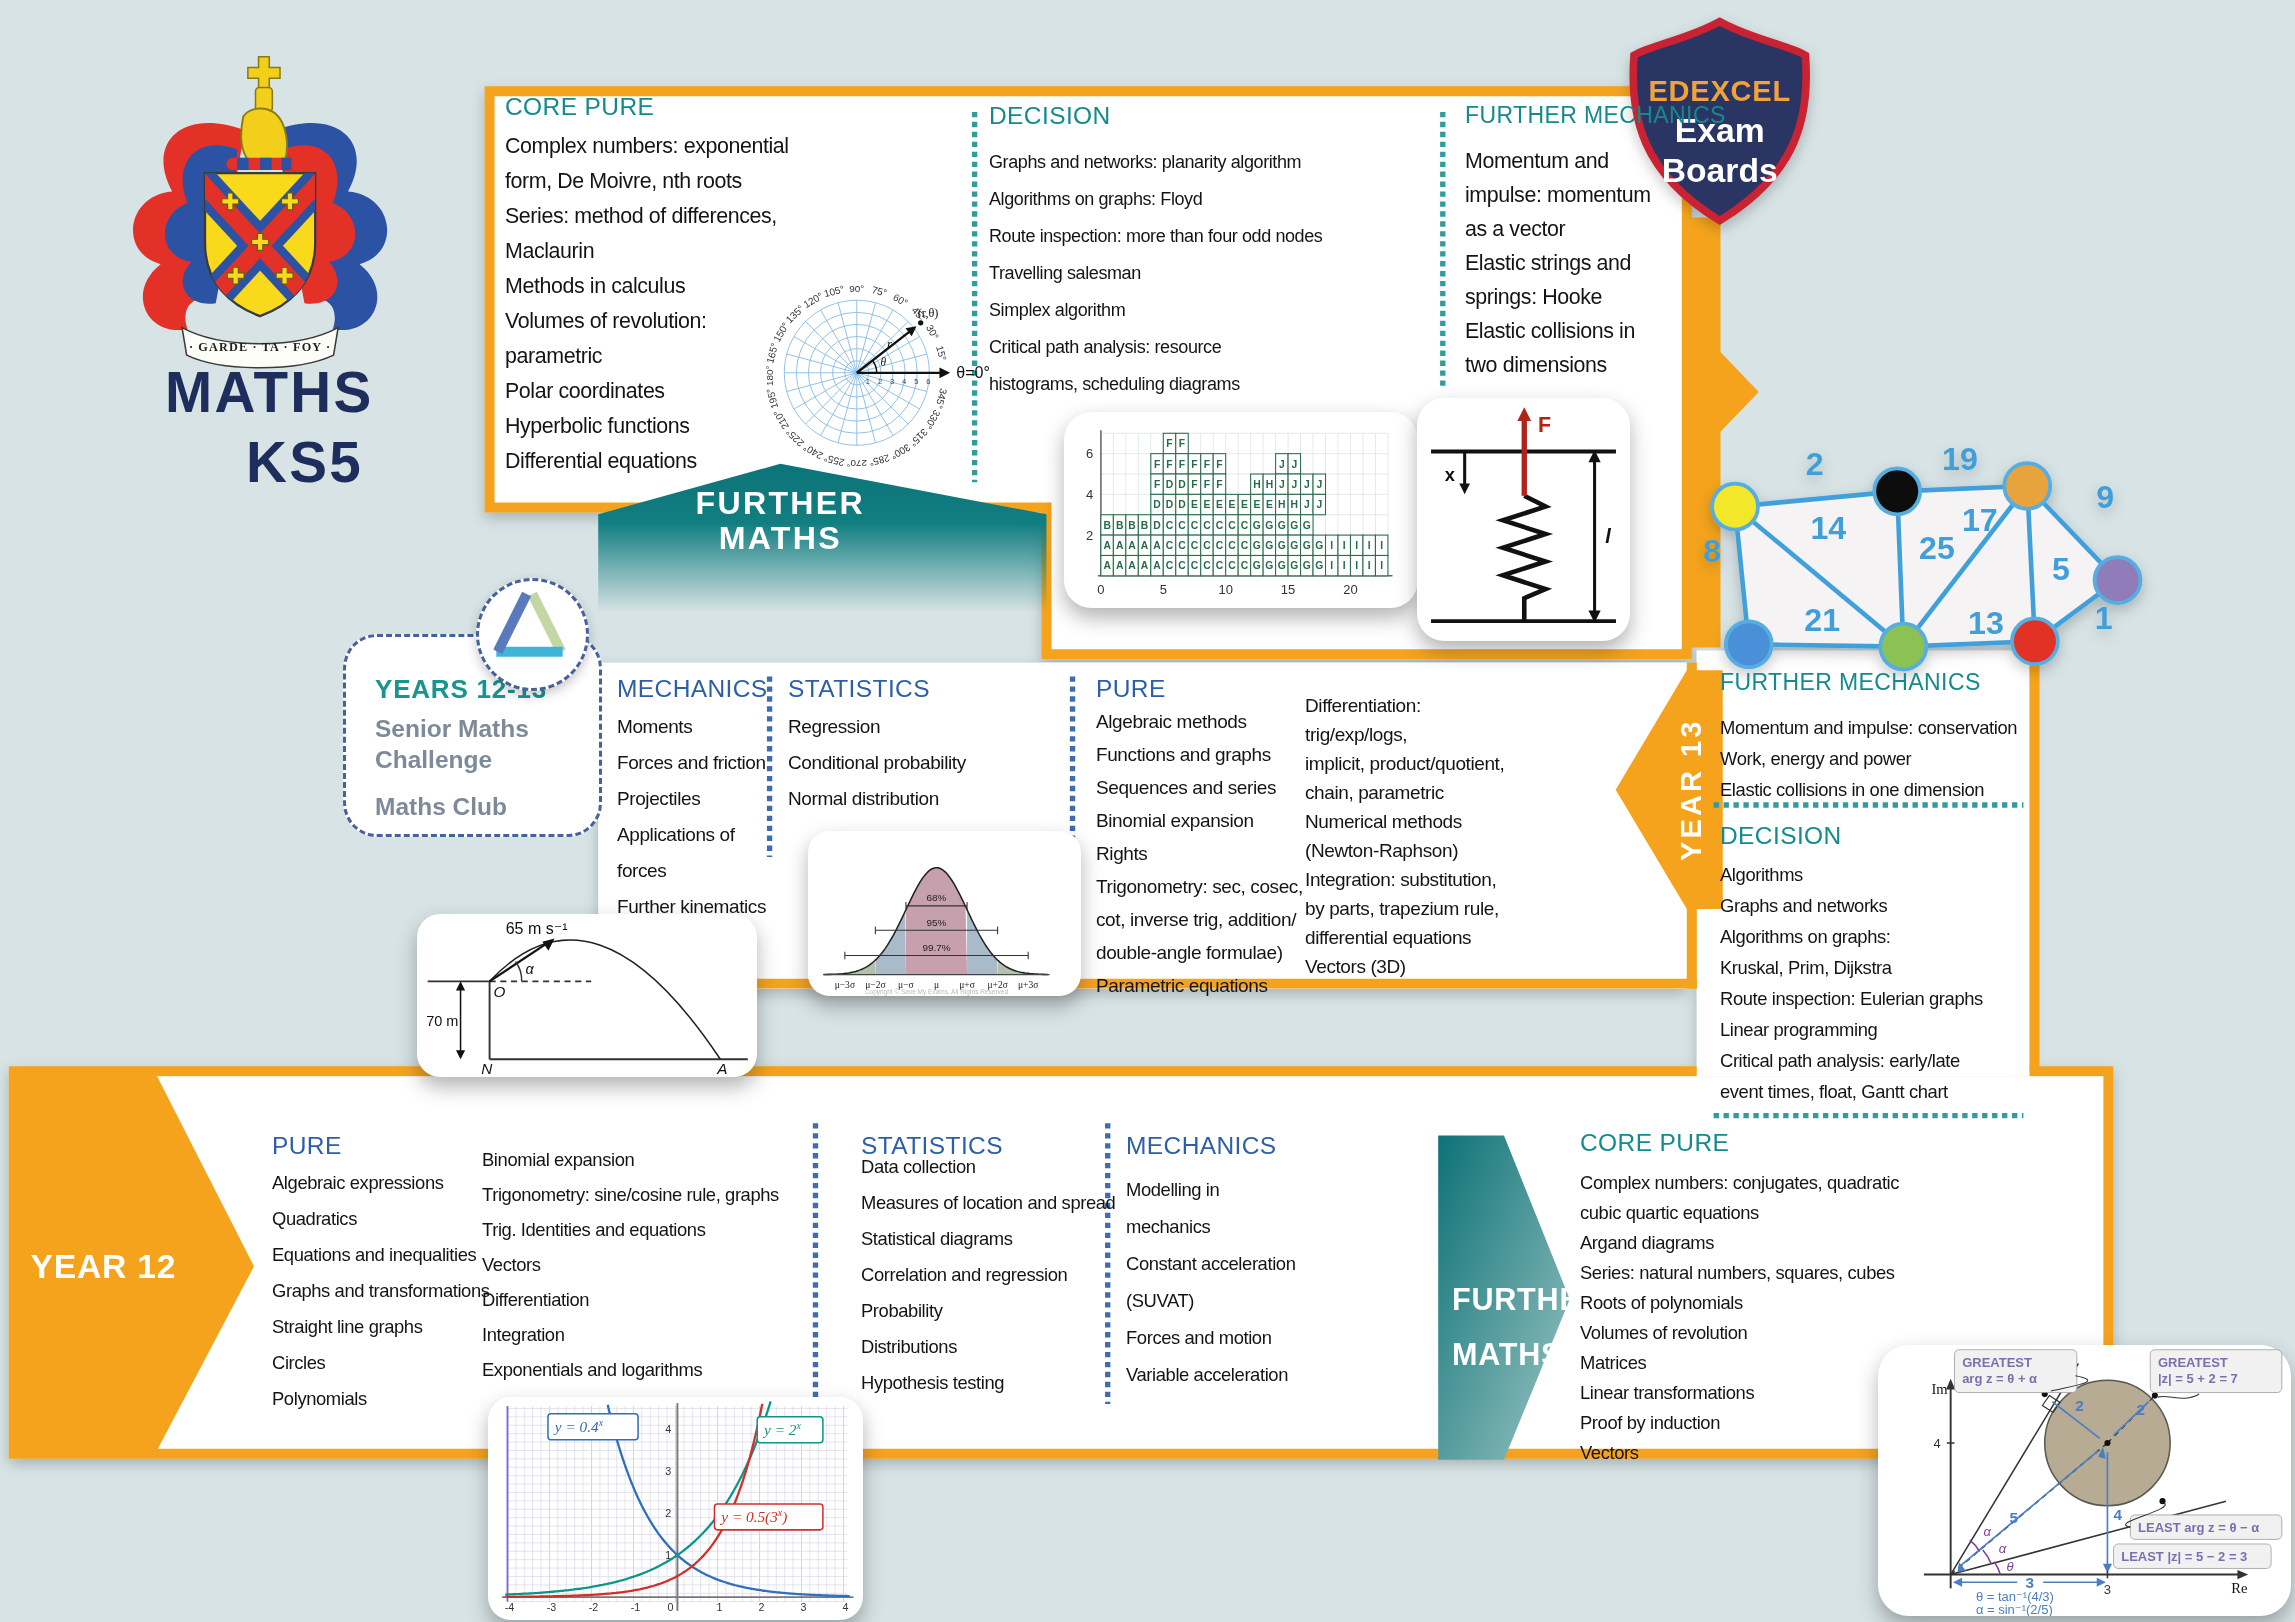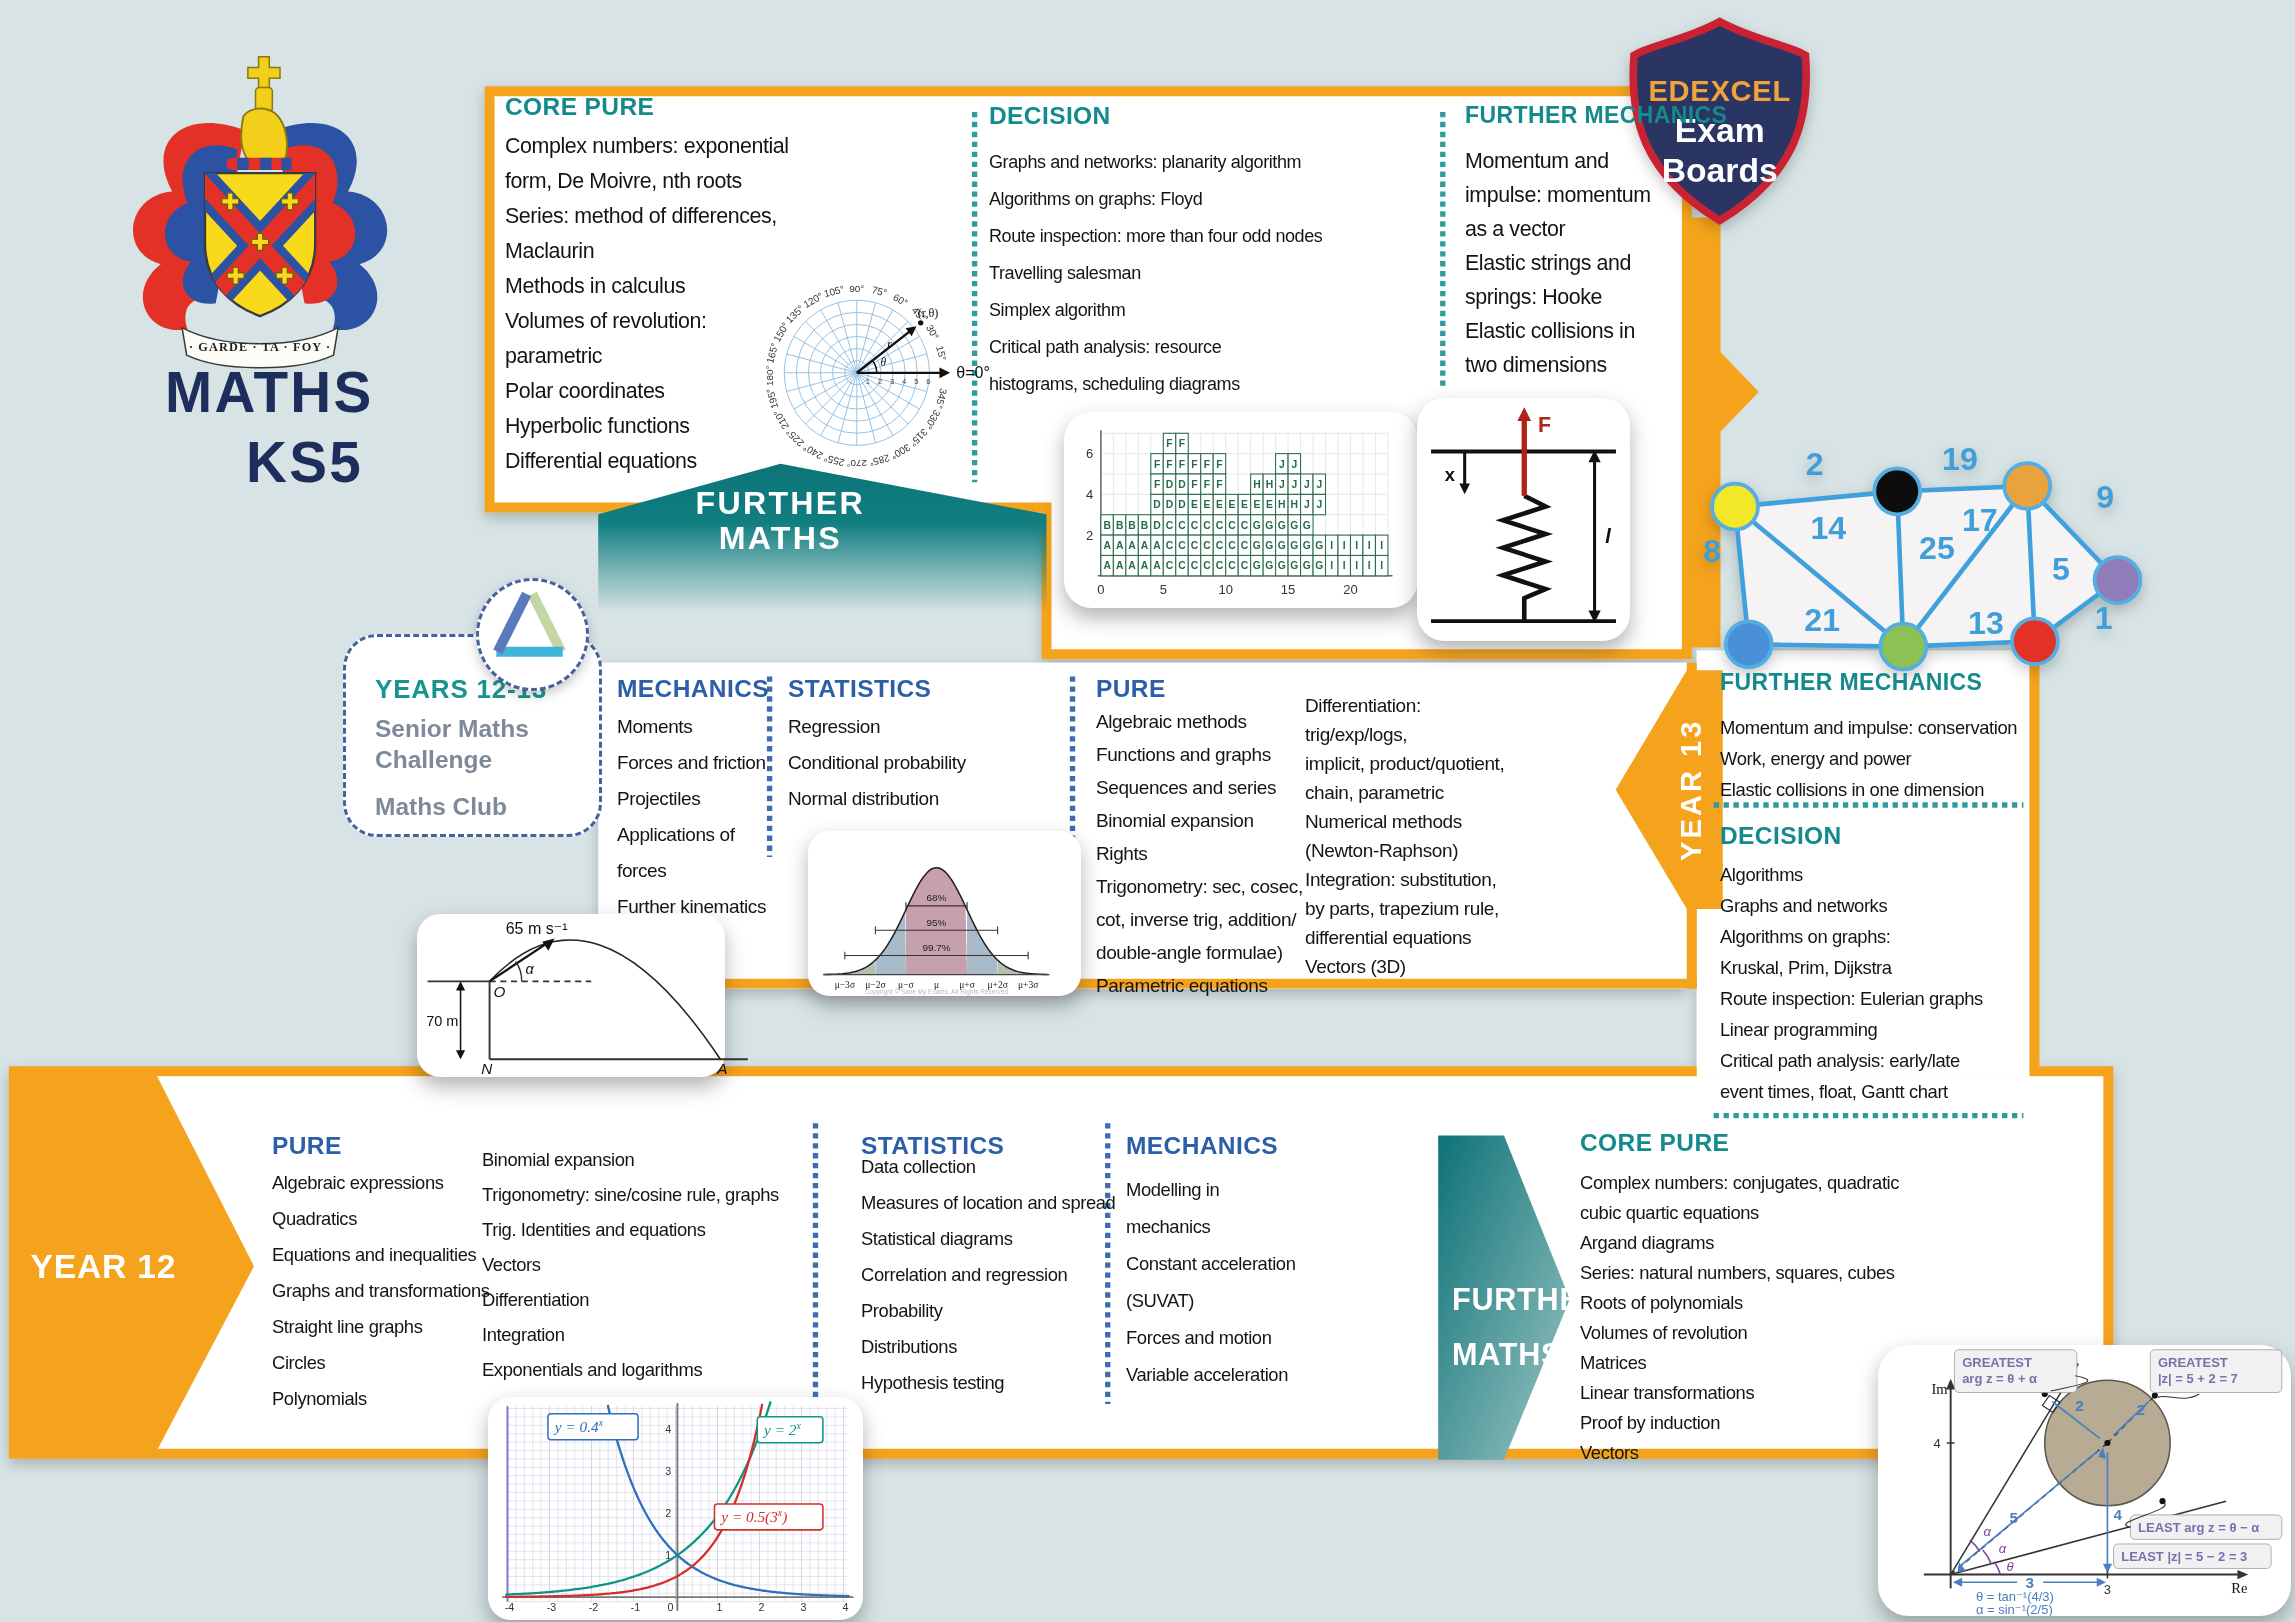--- a/index.html
+++ b/index.html
@@ -1,20 +1,20 @@
 <!DOCTYPE html>
 <html style="font-size:12.2px"><head>
 <meta charset="utf-8">
 <style>
   html,body{margin:0;padding:0;}
   body{width:2295px;height:1623px;position:relative;background:#d7e3e5;
        font-family:"Liberation Sans","DejaVu Sans",sans-serif;overflow:hidden;color:#141414;}
   svg{font-family:"Liberation Sans","DejaVu Sans",sans-serif;}
   .abs{position:absolute;}
-  .sech{position:absolute;font-weight:700;font-size:24.5px;letter-spacing:0.4px;white-space:nowrap;}
+  .sech{position:absolute;font-weight:400;font-size:24.5px;letter-spacing:0.4px;white-space:nowrap;}
   .h-teal{color:#148a8c;}
   .h-blue{color:#2c5ea9;}
   .lines{position:absolute;letter-spacing:-0.4px;white-space:nowrap;}
   .card{position:absolute;background:#fff;box-shadow:0 9.2px 20px rgba(40,40,40,.35);}
   .ybox{position:absolute;left:343px;top:634px;width:253px;height:197px;background:#fff;
         border:3.8px dashed #46619e;border-radius:34px;}
   .ybox .yh{position:absolute;left:29px;top:37px;font-size:26px;font-weight:700;color:#17958e;letter-spacing:0.8px;}
   .ybox .yl{position:absolute;left:29px;font-size:24.5px;font-weight:700;color:#7e8a99;}
   .badge{position:absolute;left:476px;top:578px;width:107px;height:107px;background:#fff;
          border:3.1px dashed #46619e;border-radius:50%;box-shadow:0 4.6px 10.7px rgba(40,40,40,.25);}
@@ -491,21 +491,21 @@
     <line x1="140" y1="128" x2="140" y2="26" stroke="#b02318" stroke-width="7"></line>
     <polygon points="140,12 131,30 149,30" fill="#b02318"></polygon>
     <text x="158" y="44" font-size="28" font-weight="bold" fill="#b02318">F</text>
     <line x1="232" y1="78" x2="232" y2="284" stroke="#111" stroke-width="4"></line>
     <polygon points="232,68 224,84 240,84" fill="#111"></polygon>
     <polygon points="232,294 224,278 240,278" fill="#111"></polygon>
     <text x="246" y="190" font-size="26" font-weight="bold" font-style="italic" fill="#111">l</text>
   </svg>
 </div>
 
-<div class="card" style="left:417px;top:914px;width:308px;height:163px;border-radius:23px;">
+<div class="card" style="left:417px;top:914px;width:340px;height:163px;border-radius:23px;">
   <svg width="340" height="163" viewBox="0 0 445 213" font-family="Liberation Serif,serif">
     <line x1="14" y1="88" x2="95" y2="88" stroke="#333" stroke-width="2.5"></line>
     <line x1="95" y1="88" x2="228" y2="88" stroke="#333" stroke-width="2" stroke-dasharray="8 6"></line>
     <line x1="95" y1="88" x2="95" y2="190" stroke="#333" stroke-width="2.5"></line>
     <line x1="95" y1="190" x2="433" y2="190" stroke="#333" stroke-width="2.5"></line>
     <path d="M95,88 Q232,-58 397,190" fill="none" stroke="#222" stroke-width="2"></path>
     <line x1="95" y1="88" x2="172" y2="37" stroke="#111" stroke-width="3"></line>
     <polygon points="180,32 164,36 172,48" fill="#111"></polygon>
     <path d="M137,88 A42,42 0 0 0 129,62" fill="none" stroke="#333" stroke-width="1.8"></path>
     <line x1="57" y1="96" x2="57" y2="182" stroke="#111" stroke-width="2"></line>

